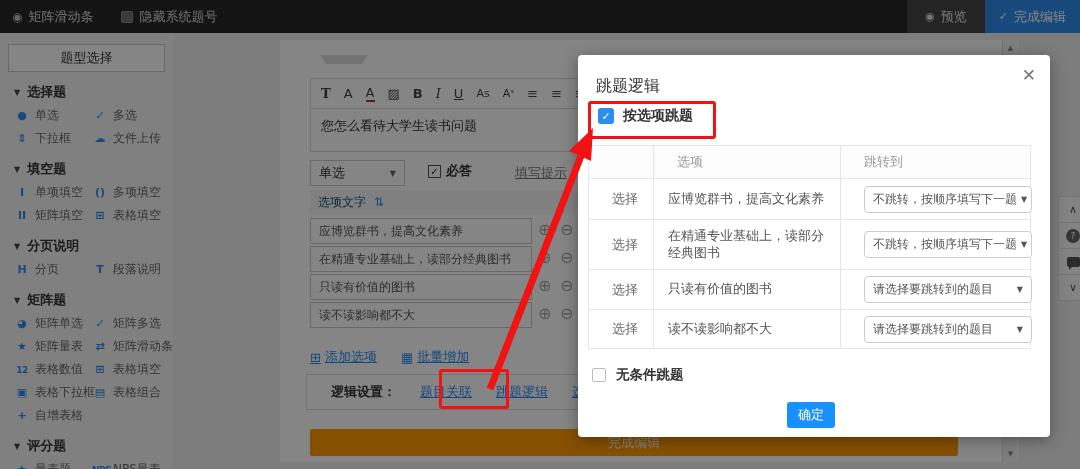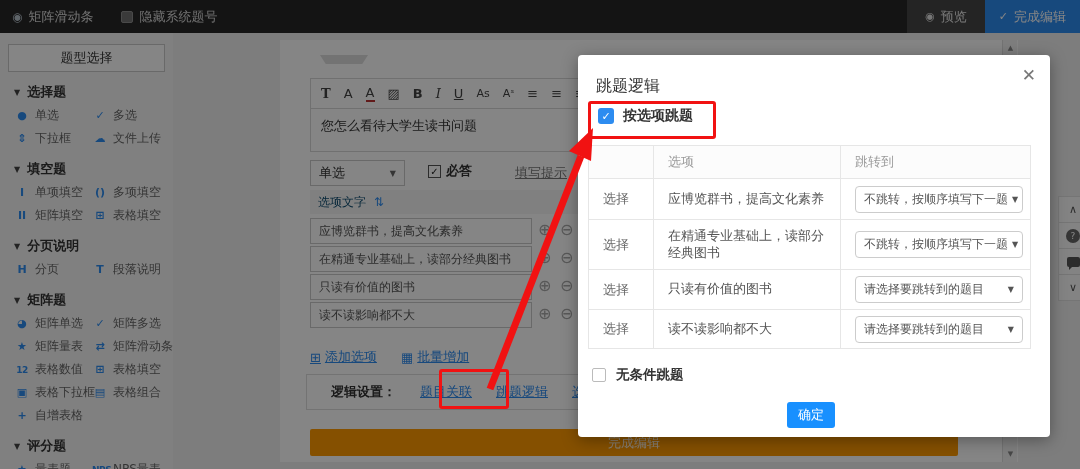--- a/index.html
+++ b/index.html
@@ -86,21 +86,21 @@
             box-shadow:0 3px 16px rgba(0,0,0,0.35); z-index:20; }
   .dlg-title { position:absolute; left:18px; top:21px; font-size:16px; color:#333; }
   .dlg-close { position:absolute; right:14px; top:10px; font-size:17px; color:#777; cursor:pointer; }
   .skiprow { position:absolute; left:20px; top:52px; display:flex; align-items:center; gap:9px; cursor:pointer; }
   .cb-blue { width:16px; height:16px; background:#2d8cf0; border-radius:3px; color:#fff; font-size:11px;
              display:flex; align-items:center; justify-content:center; }
   .skiprow .lb { font-size:14px; color:#333; font-weight:600; }
   .dtable { position:absolute; left:10px; top:90px; width:443px; border:1px solid #e6e6e6; }
   .trow { display:grid; grid-template-columns:64px 187px 1fr; border-top:1px solid #e6e6e6; }
   .trow:first-child { border-top:none; }
-  .tcell { display:flex; align-items:center; padding-left:14px; border-left:1px solid #e6e6e6; font-size:13px; color:#666; }
+  .tcell { display:flex; align-items:center; padding-left:23px; border-left:1px solid #e6e6e6; font-size:13px; color:#666; }
   .tcell:first-child { border-left:none; }
   .th { height:32px; color:#9a9a9a; background:#fcfcfc; }
   .r1 { min-height:41px; } .r2 { min-height:50px; } .r3 { min-height:40px; } .r4 { min-height:39px; }
   .opttext { color:#555; line-height:1.3; padding:6px 10px 6px 14px; }
   .dd { width:168px; height:27px; border:1px solid #ccc; border-radius:4px; background:#fff; margin:0;
         display:flex; align-items:center; justify-content:space-between; padding:0 8px; font-size:12px; color:#555; cursor:pointer; white-space:nowrap; }
   .dd .car { font-size:8px; color:#555; margin-left:4px; }
   .uncond { position:absolute; left:14px; top:311px; display:flex; align-items:center; gap:10px; cursor:pointer; }
   .cb-empty { width:14px; height:14px; border:1px solid #bbb; border-radius:2px; background:#fff; }
   .uncond .lb { font-size:13.5px; color:#333; font-weight:700; }

